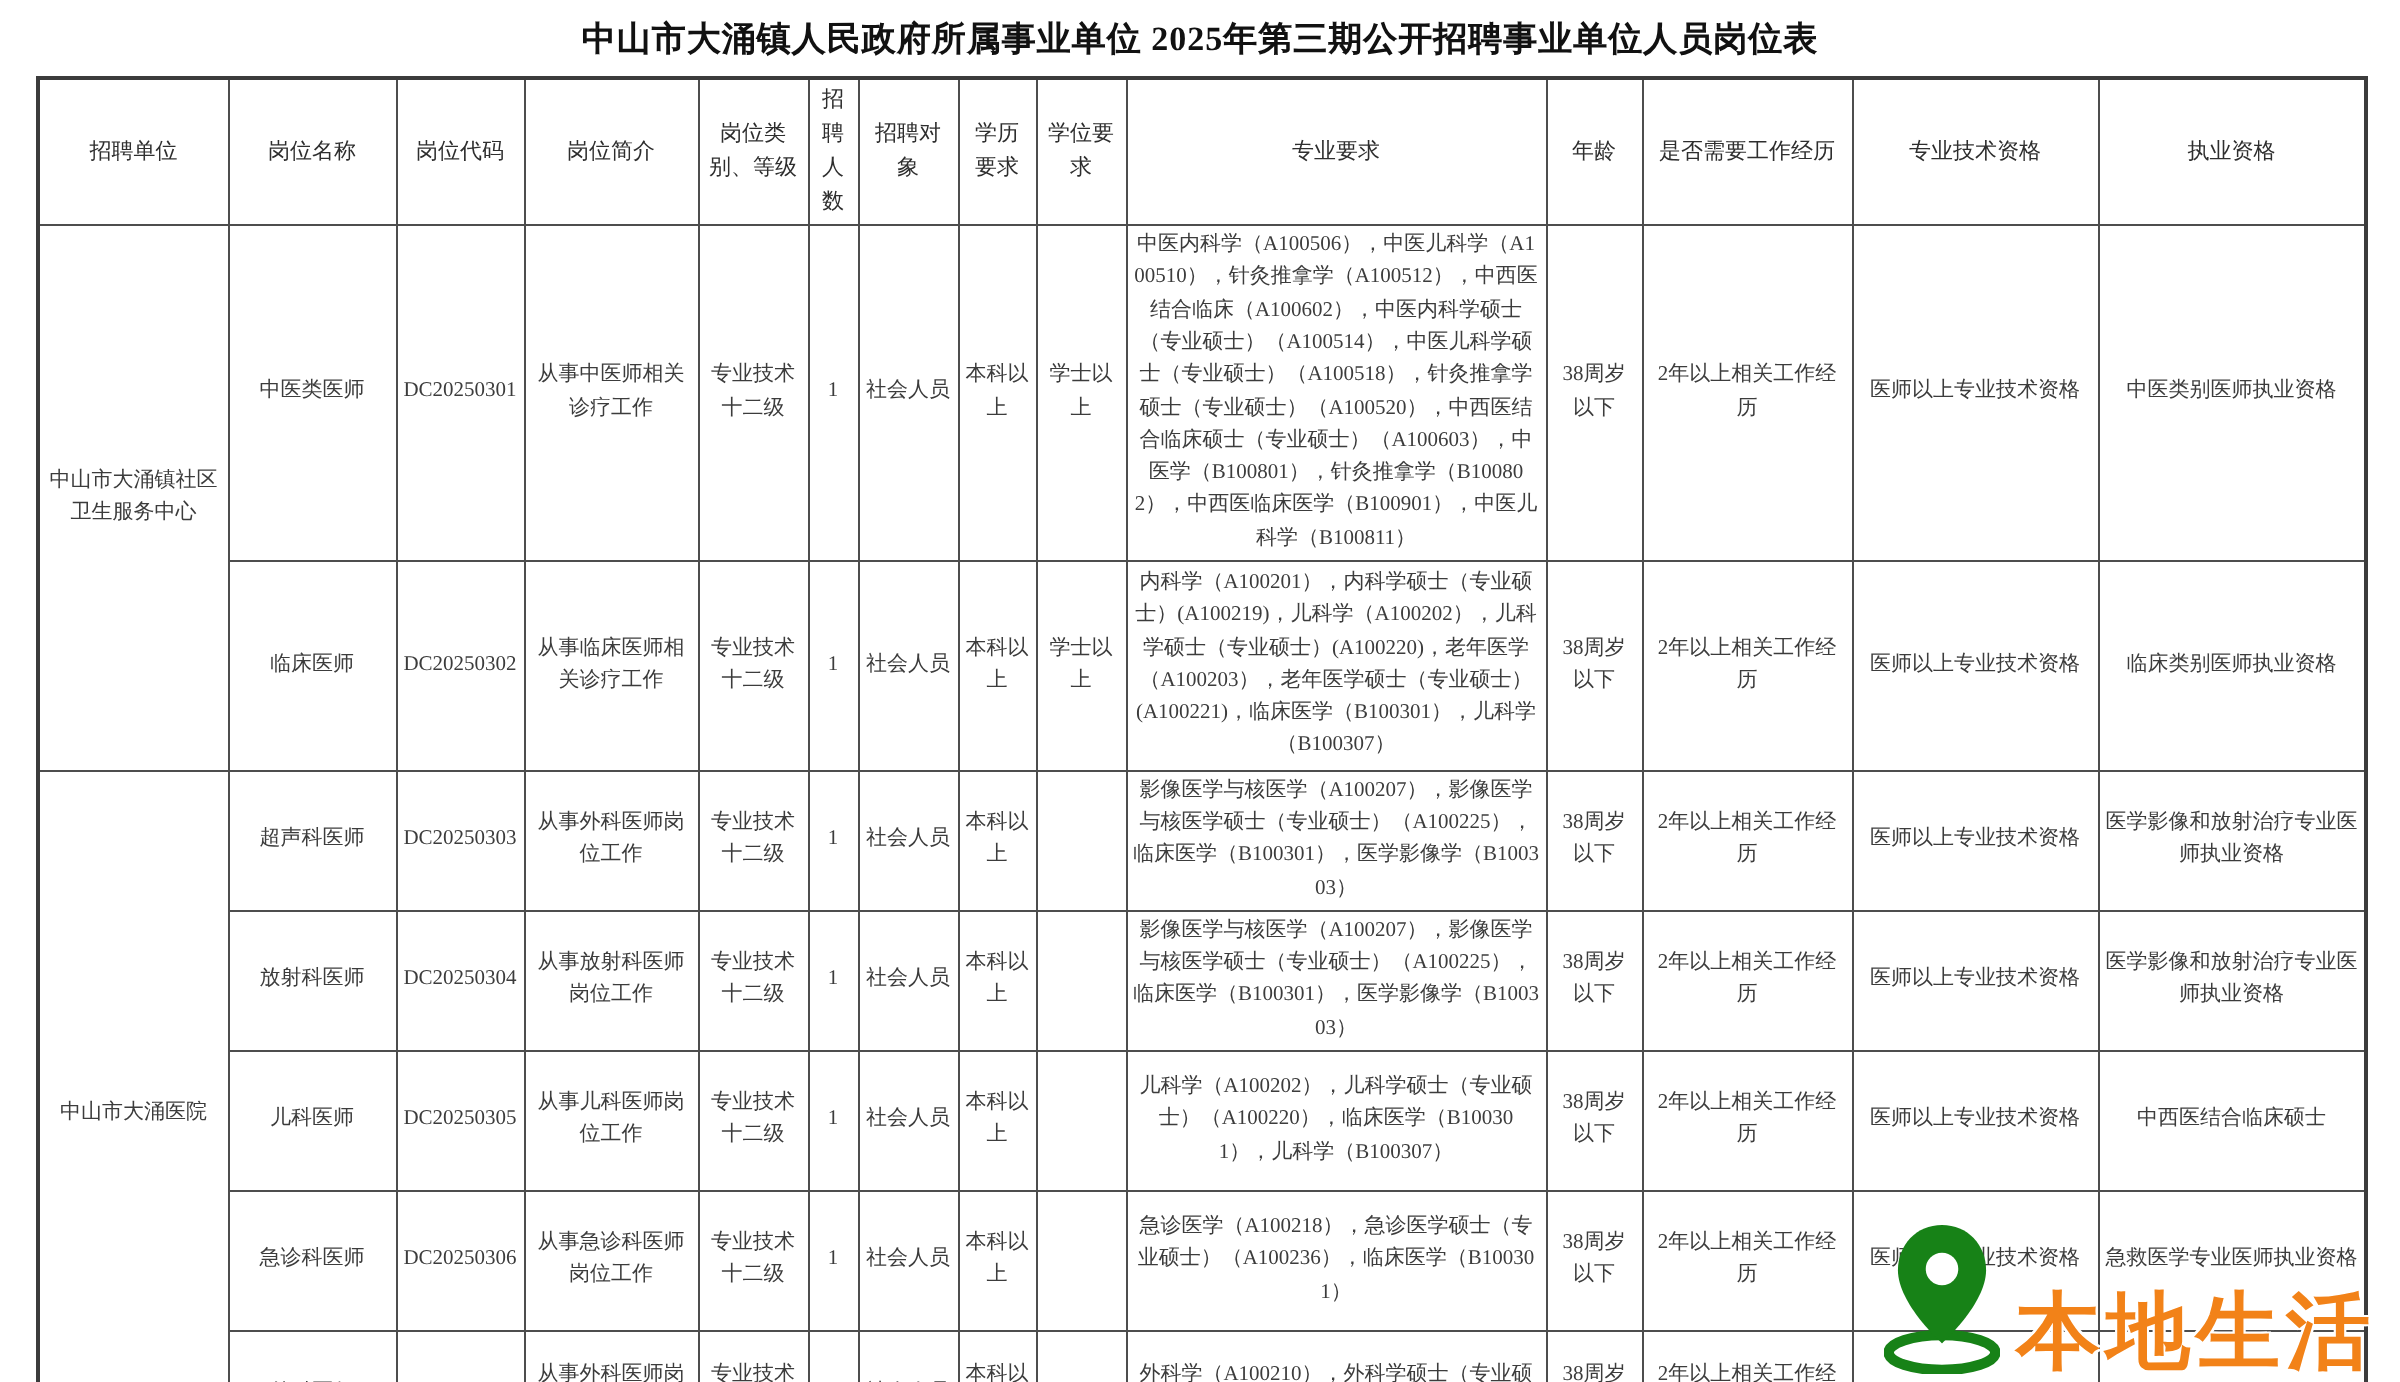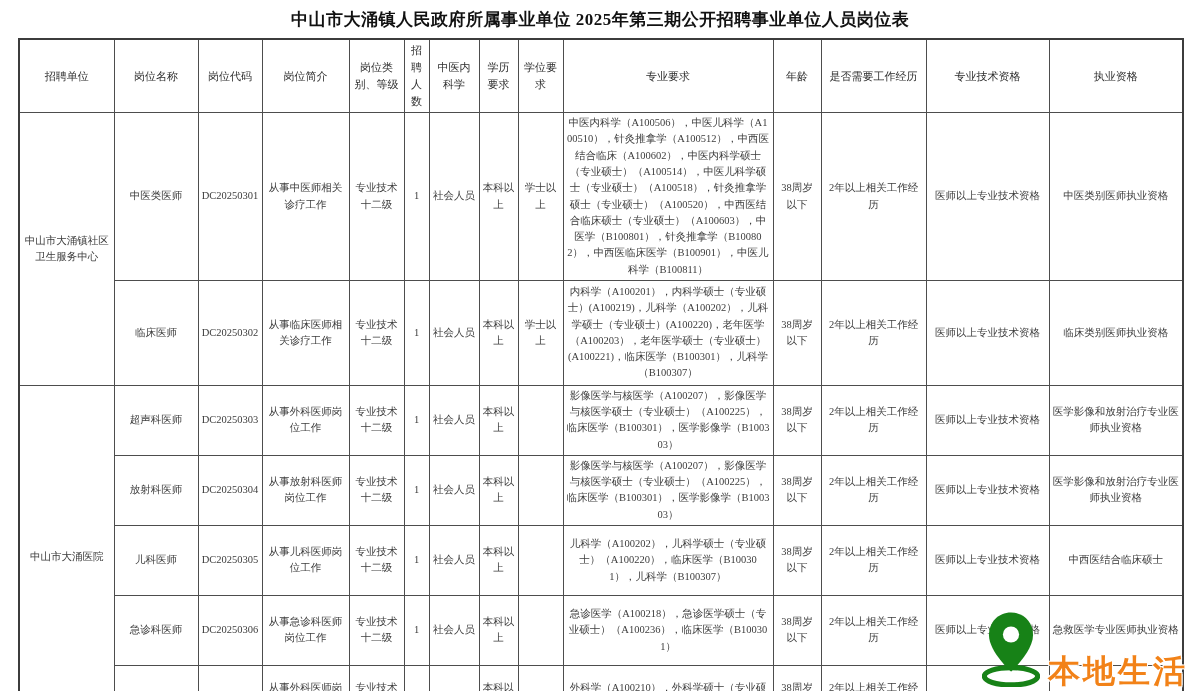--- a/index.html
+++ b/index.html
@@ -37,21 +37,21 @@
   td.unit-cell{font-size:11px;padding:2px 6px;font-family:Liberation Mono, monospace;}
   
   .brand-mark{
     position:absolute;right:12px;bottom:4px;
     display:flex;align-items:flex-end;gap:8px;pointer-events:none;
   }
   .brand-pin{width:58px;height:76px;flex:0 0 auto;}
   .brand-texts{display:flex;flex-direction:column;align-items:flex-start;line-height:1;}
   .brand-title{
     font-family:"Liberation Sans","DejaVu Sans",sans-serif;
-    font-size:32px;font-weight:bold;letter-spacing:3px;
+    font-size:42px;font-weight:bold;letter-spacing:3px;
     text-shadow:
       -1px -1px 0 #fff, 1px -1px 0 #fff, -1px 1px 0 #fff, 1px 1px 0 #fff;
   }
   .brand-site{
     font-family:"Liberation Sans","DejaVu Sans",sans-serif;
     font-size:20px;font-weight:bold;letter-spacing:.5px;margin-top:2px;
   }
 </style>
 </head>
 <body>
@@ -76,21 +76,21 @@
       <col style="width:134px">
   </colgroup>
   <thead>
     <tr id="head-row">
         <th>招聘单位</th>
         <th>岗位名称</th>
         <th>岗位代码</th>
         <th>岗位简介</th>
         <th>岗位类别、等级</th>
         <th>招聘人数</th>
-        <th>中医内科学</th>
+        <th>招聘对象</th>
         <th>学历要求</th>
         <th>学位要求</th>
         <th>专业要求</th>
         <th>年龄</th>
         <th>是否需要工作经历</th>
         <th>专业技术资格</th>
         <th>执业资格</th>
       </tr>
   </thead>
   <tbody id="table-body">

